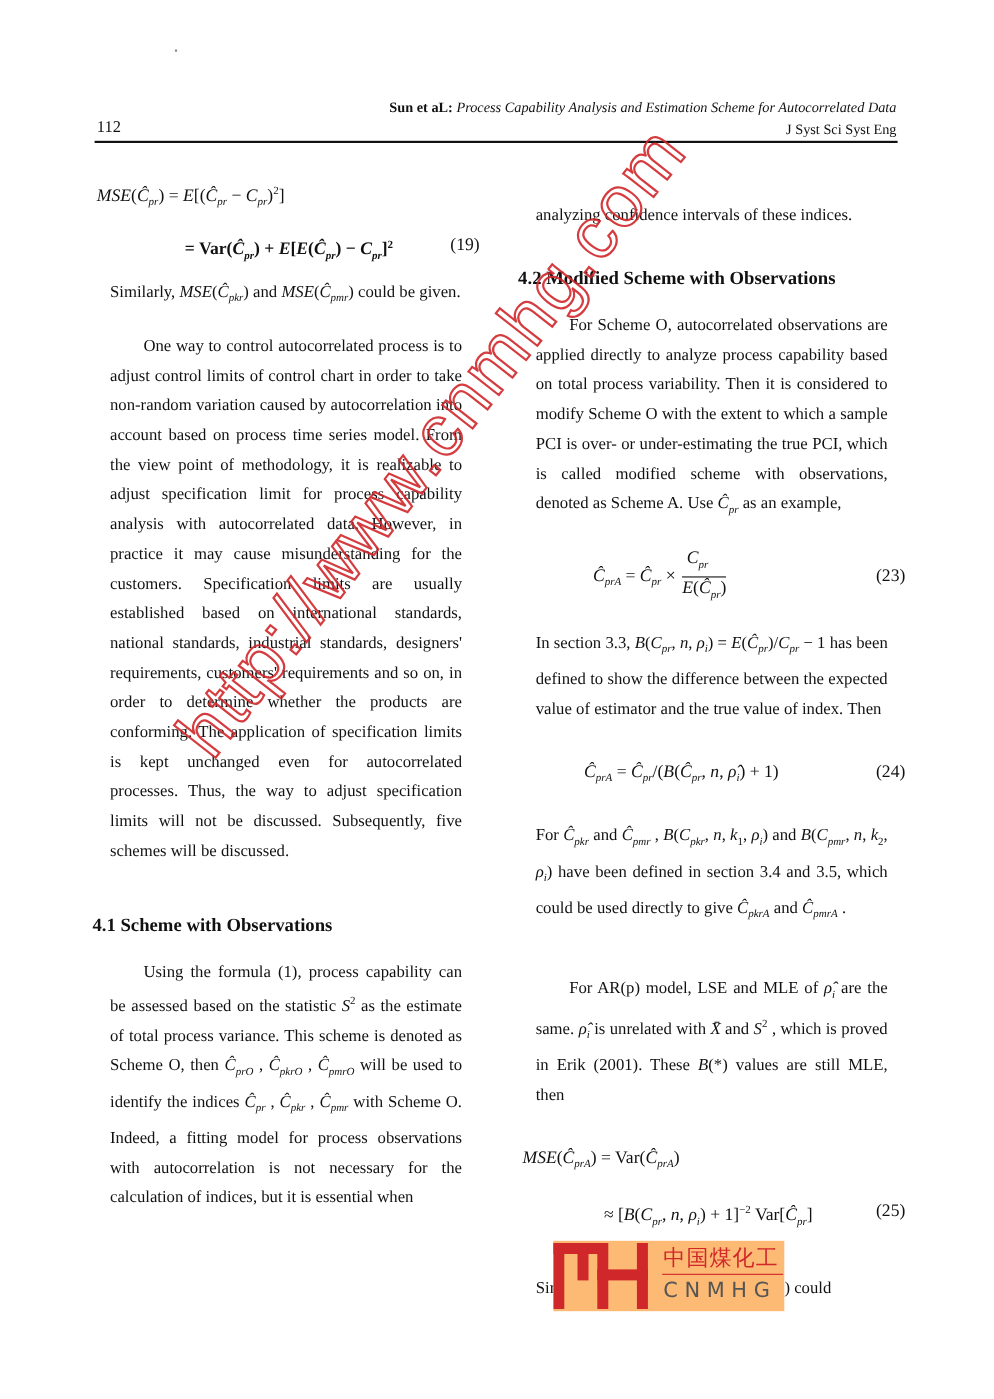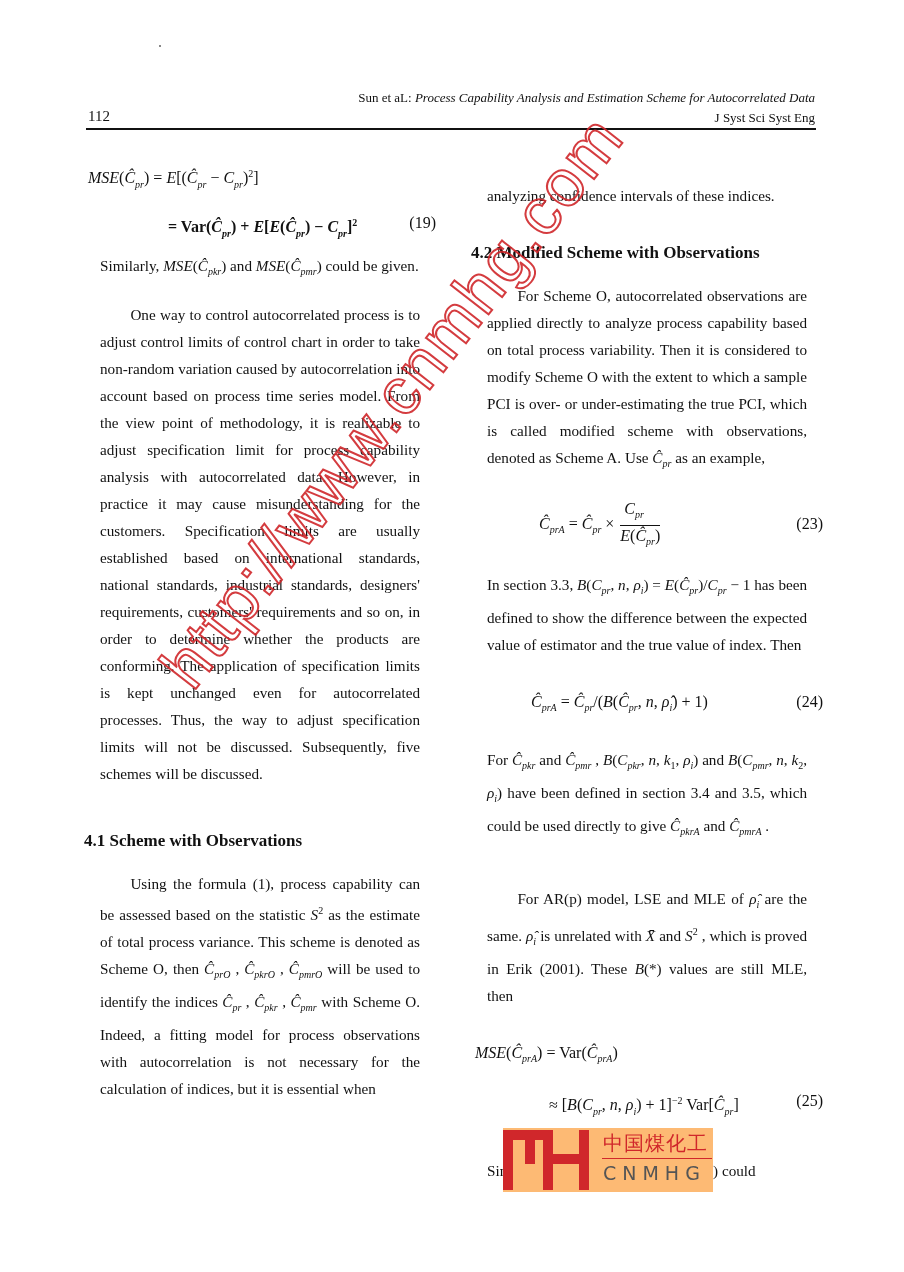--- a/index.html
+++ b/index.html
@@ -7,21 +7,21 @@
     width: 904px; height: 1272px; position: relative; overflow: hidden;
     font-family: "Liberation Serif", "DejaVu Serif", serif; color: #111;
   }
   .page { position: absolute; left: 0; top: 0; width: 904px; height: 1272px; }
 
   
   .hdr-title {
     position: absolute; left: 300px; top: 90px; width: 515px; text-align: right;
     font-size: 13px; white-space: nowrap;
   }
-  .hdr-title .auth { font-weight: normal; }
+  .hdr-title .auth { font-weight: bold; }
   .hdr-title .ttl { font-style: italic; }
   .hdr-num { position: absolute; left: 88px; top: 108px; font-size: 15px; }
   .hdr-journal { position: absolute; right: 89px; top: 110px; font-size: 13px; }
   .hdr-rule {
     position: absolute; left: 86px; top: 128px; width: 730px; height: 2px; background: #111;
   }
   .speck { position: absolute; left: 159px; top: 45px; width: 2px; height: 2px; background: #888; }
 
   
   .col { position: absolute; top: 150px; width: 352px; font-size: 15.2px; line-height: 27px; }

